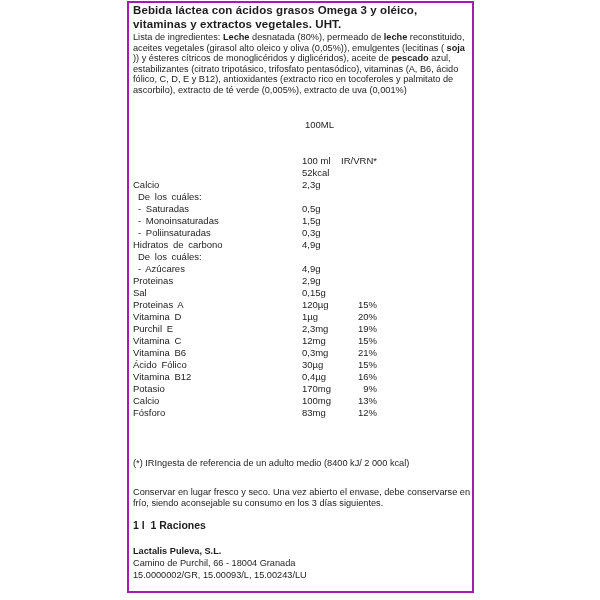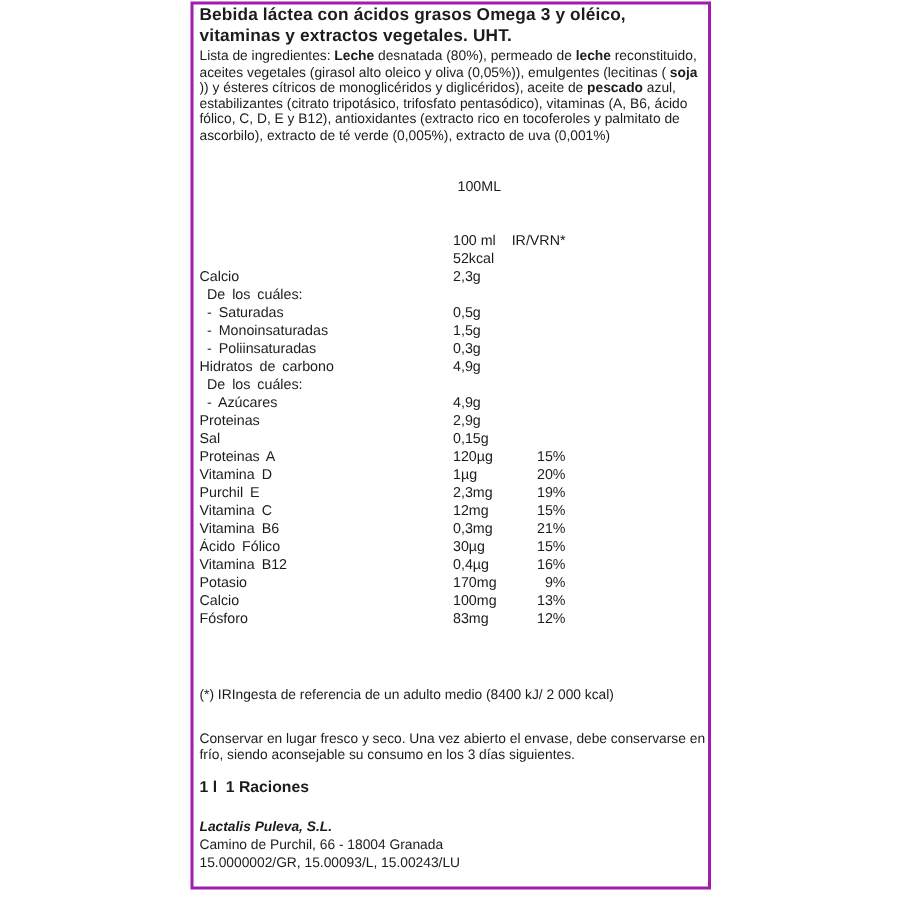--- a/index.html
+++ b/index.html
@@ -86,21 +86,21 @@
     white-space: pre-wrap;
   }
   .manufacturer {
     position: absolute;
     left: 4px;
     top: 543px;
     width: 338px;
     font-size: 9.2px;
     line-height: 11.8px;
   }
-  .mname { font-weight: bold; font-style: italic; }
+  .mname { font-weight: bold; }
 </style>
 </head>
 <body>
 
 <div class="page">
   <div class="label-box">
 
     <div class="title">Bebida láctea con ácidos grasos Omega 3 y oléico, vitaminas y extractos vegetales. UHT.</div>
 
     <div class="ingredients"><span>Lista de ingredientes: </span><b>Leche</b><span> desnatada (80%), permeado de </span><b>leche</b><span> reconstituido, aceites vegetales (girasol alto oleico y oliva (0,05%)), emulgentes (lecitinas ( </span><b>soja</b><span> )) y ésteres cítricos de monoglicéridos y diglicéridos), aceite de </span><b>pescado</b><span> azul, estabilizantes (citrato tripotásico, trifosfato pentasódico), vitaminas (A, B6, ácido fólico, C, D, E y B12), antioxidantes (extracto rico en tocoferoles y palmitato de ascorbilo), extracto de té verde (0,005%), extracto de uva (0,001%)</span></div>

